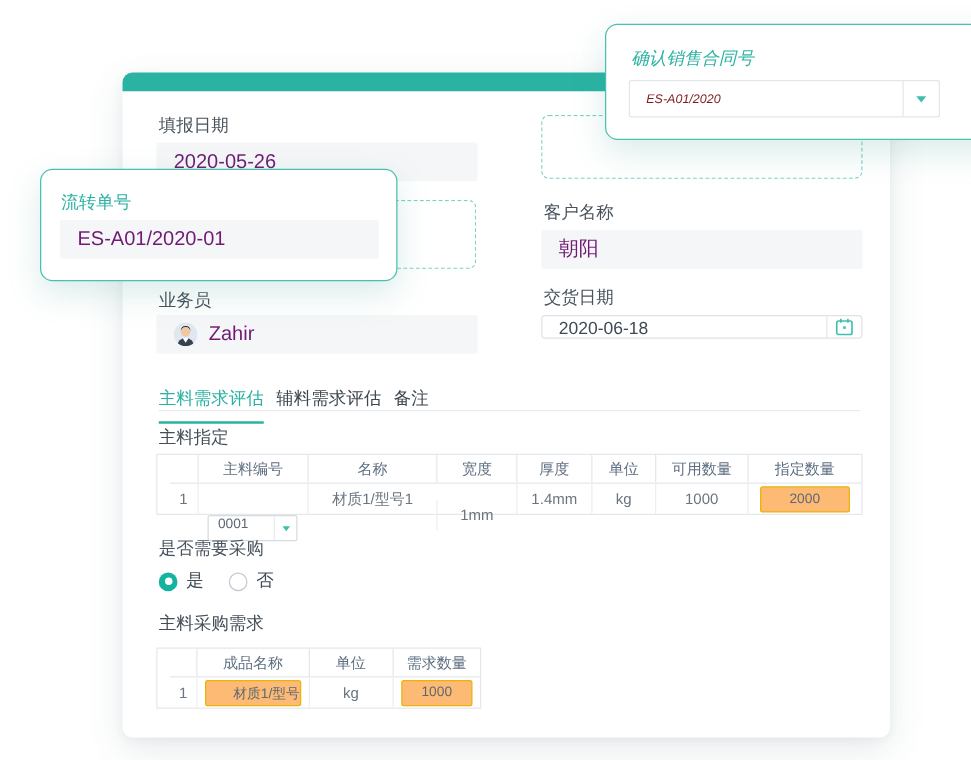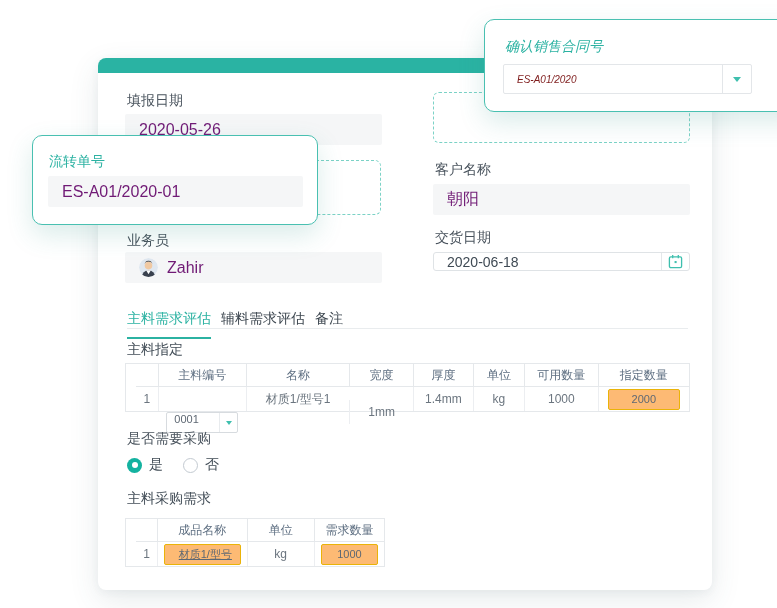--- a/index.html
+++ b/index.html
@@ -42,21 +42,21 @@
   .trow.head .tcell + .tcell { border-left:1px solid #e5e8eb; }
 
   .mini-select { width:72px; height:21px; border:1px solid #d7dbdf; border-radius:2px; background:#fff;
     display:flex; align-items:flex-start; font-size:11px; color:#5e6873;margin-top:47px; }
   .mini-select .sel-txt { flex:1; padding-left:7px; text-align:left; }
   .mini-select .sel-caret { width:18px; border-left:1px solid #e8ebee; display:flex; align-items:center; justify-content:center; height:100%; }
   .caret-down { width:0; height:0; border-left:4px solid transparent; border-right:4px solid transparent; border-top:5px solid #3fbfae; }
 
   .mini-input { height:21px; border:1px solid #eab308; border-radius:2px; background:#fdba74;
     font-size:11px; color:#5e6873; text-align:center; font-family:"Liberation Sans","DejaVu Sans",sans-serif; }
-  .mini-input.left { text-align:center; padding-left:6px;text-decoration:underline; }
+  .mini-input.left { text-align:right; padding-left:6px; }
 
   
   .radio-row { display:flex; align-items:center; font-size:14px; color:#3f4a54; }
   .radio { width:15px; height:15px; border-radius:50%; position:relative; }
   .radio.on { background:#14b2a0; }
   .radio.on::after { content:""; position:absolute; left:4.5px; top:4.5px; width:6px; height:6px;
     border-radius:50%; background:#fff; }
   .radio.off { background:#fff; border:1px solid #c3cad1; }
   .radio-label { margin-left:7px; }
 

